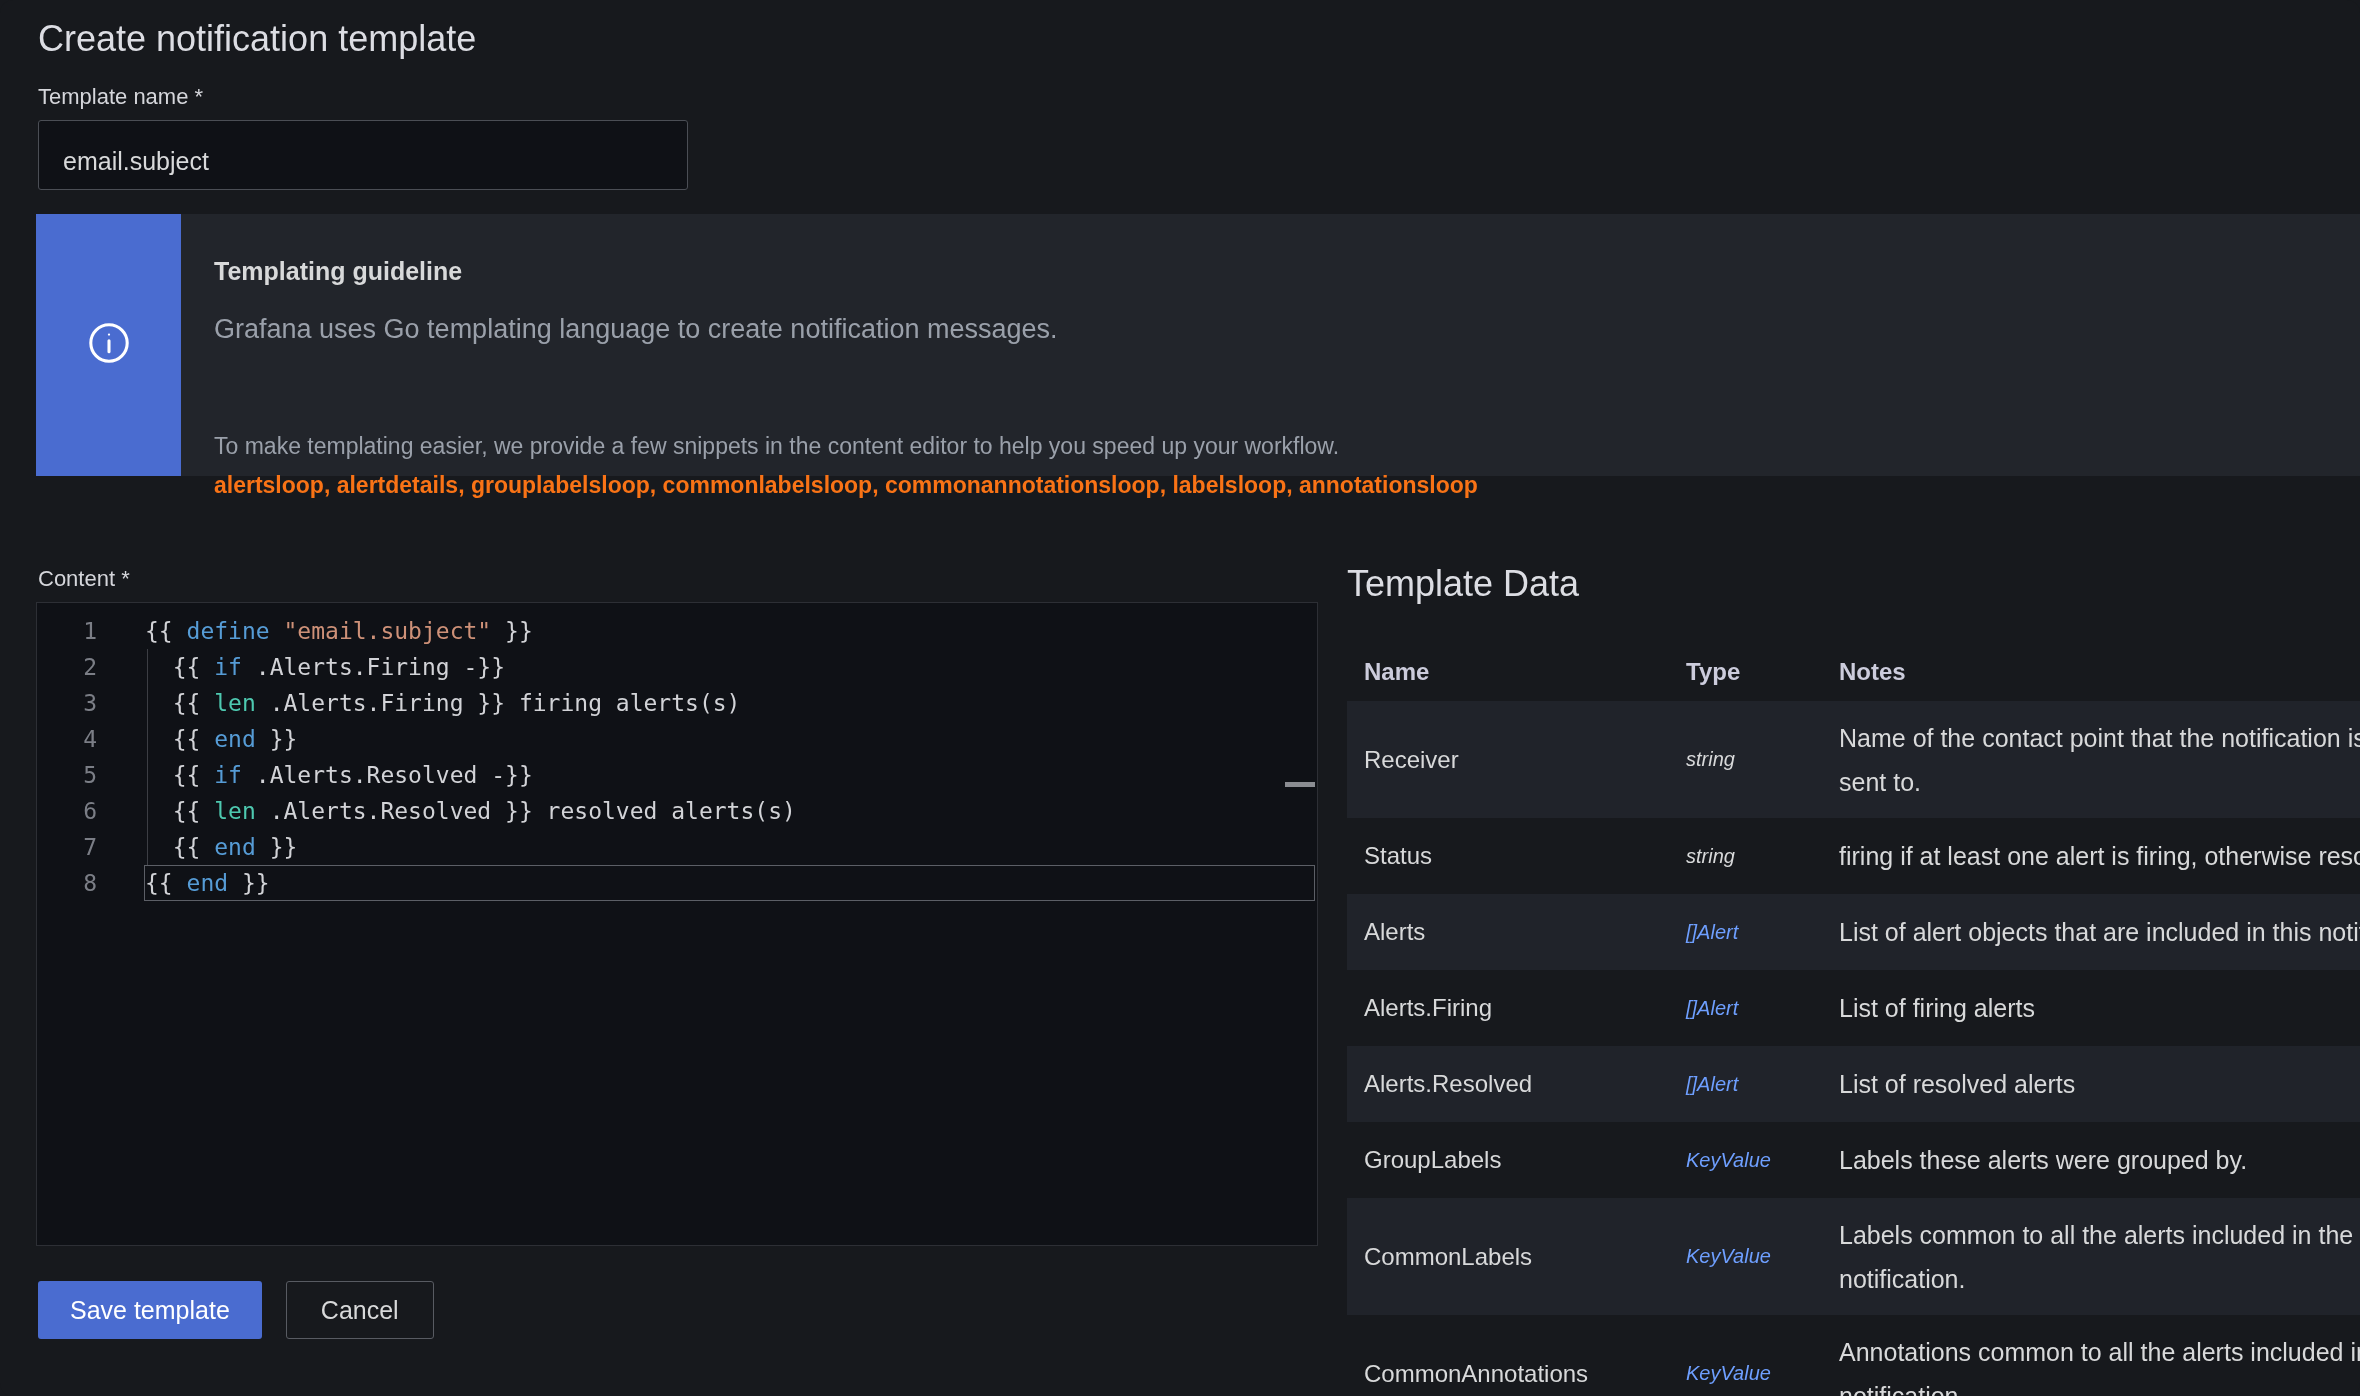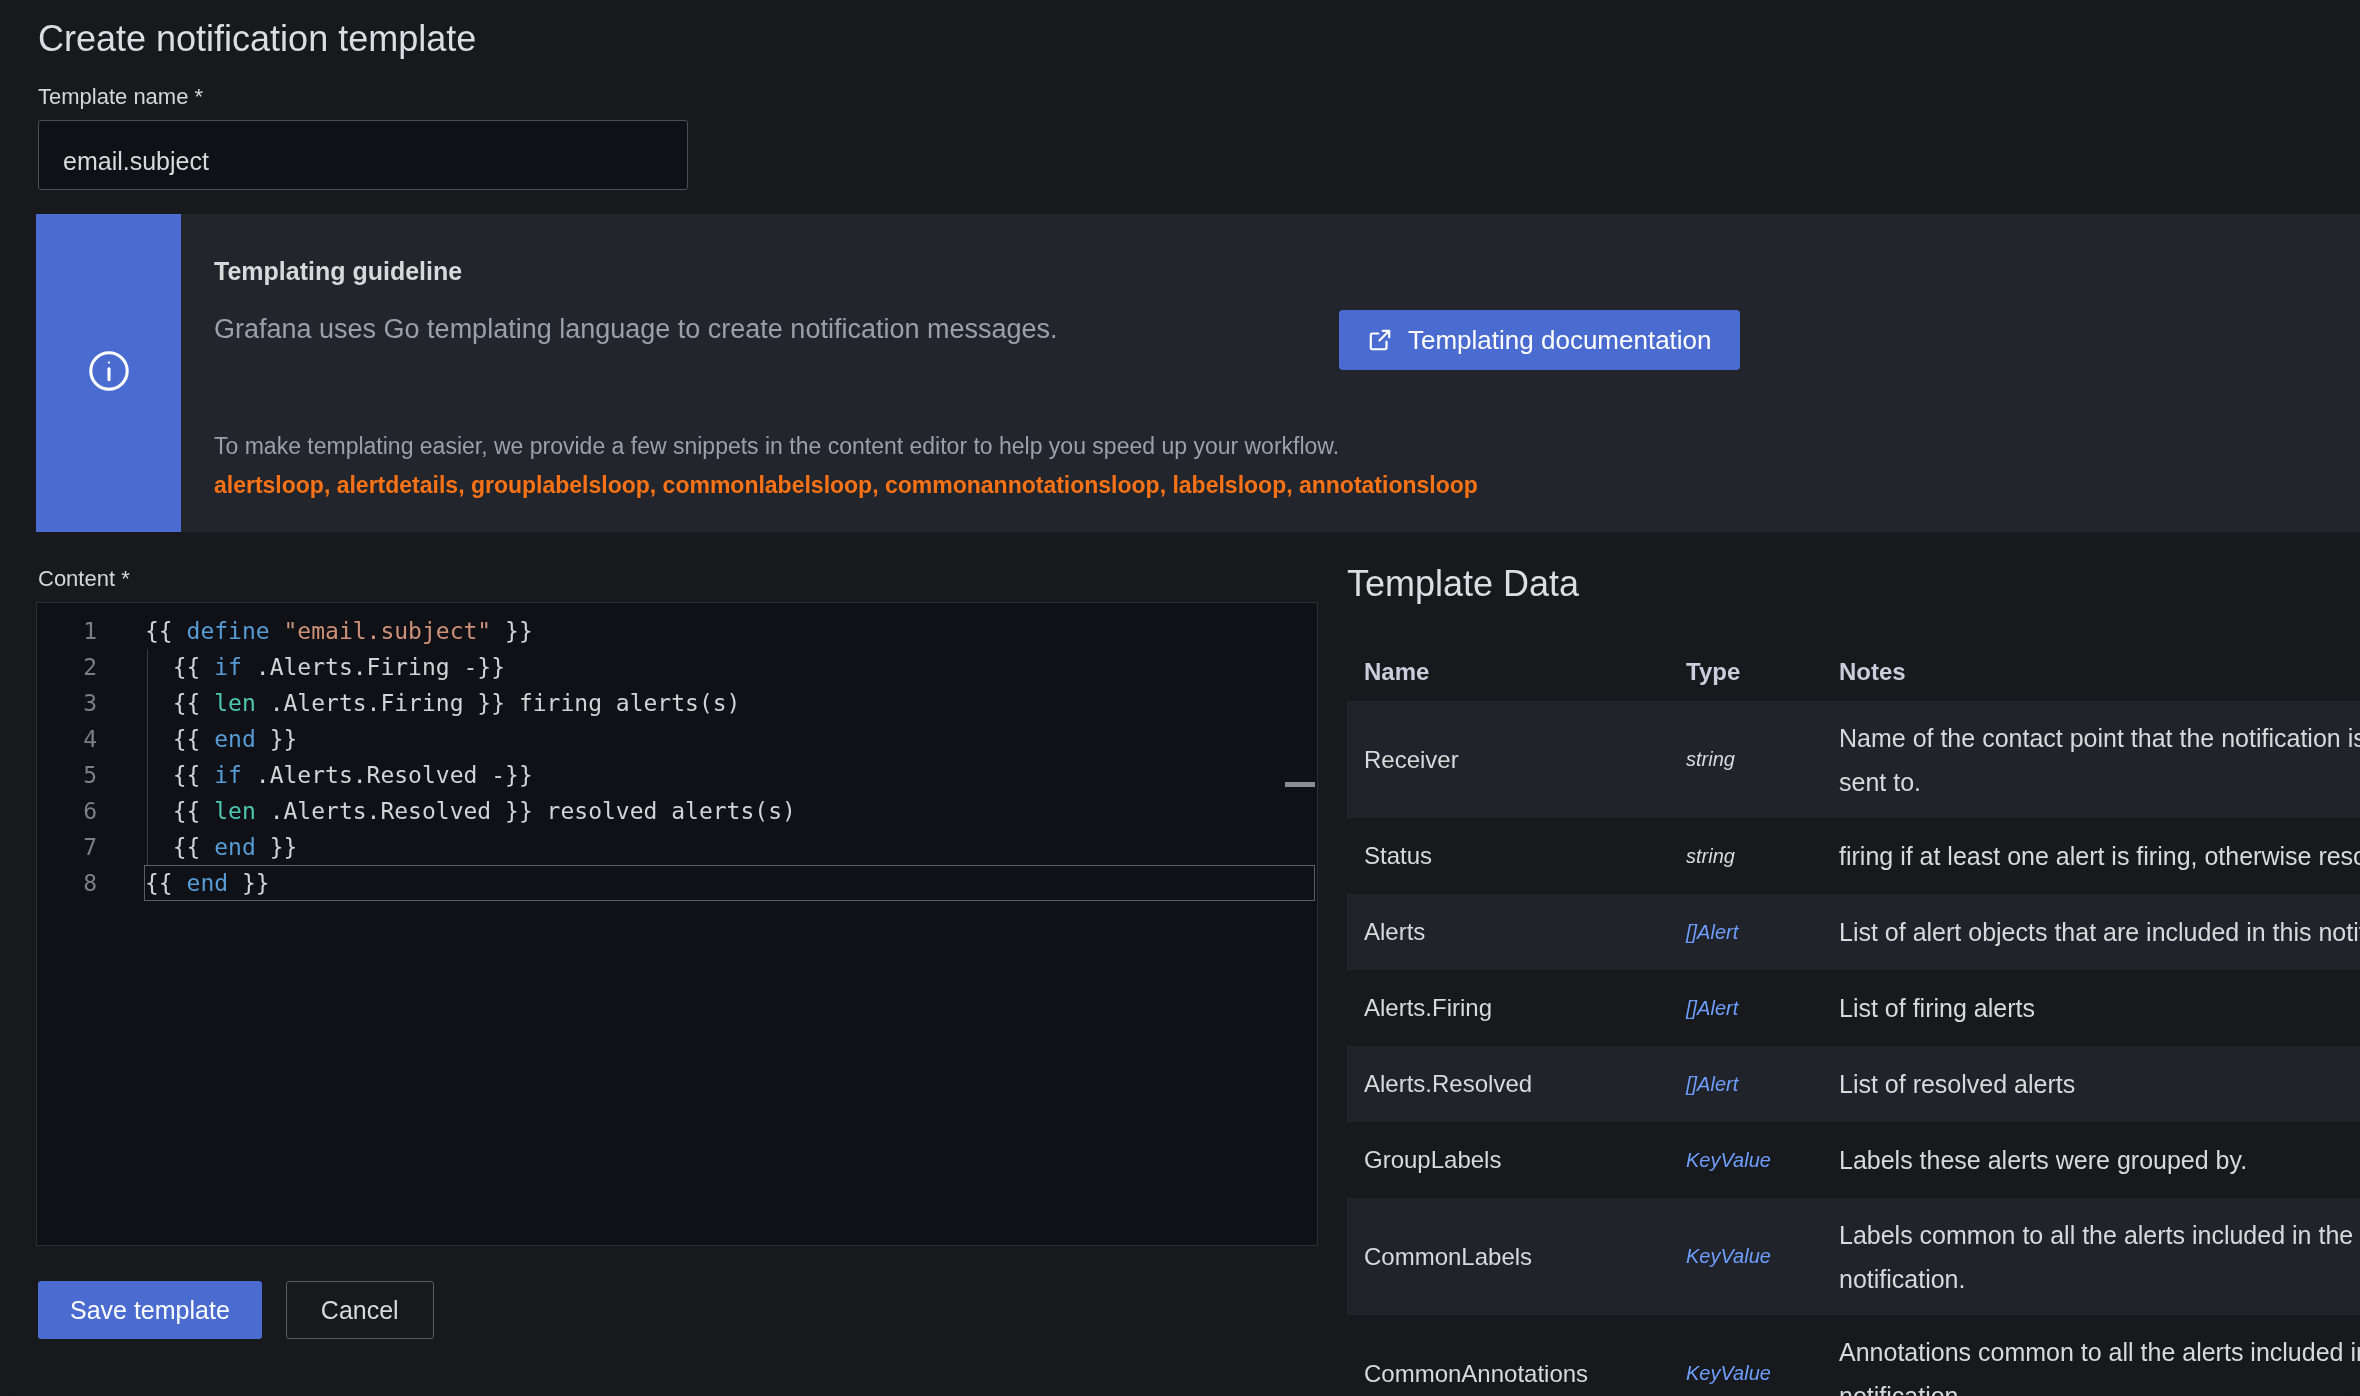--- a/index.html
+++ b/index.html
@@ -9,21 +9,21 @@
   
   .page-title{position:absolute;left:38px;top:18px;font-size:36px;font-weight:500;color:#dcdde3;}
   .field-label{position:absolute;left:38px;font-size:22px;font-weight:500;color:#d5d6db;}
   .lbl-name{top:84px;}
   .lbl-content{top:566px;}
   .name-input{position:absolute;left:38px;top:120px;width:624px;height:56px;background:#0f1116;
     border:1px solid #4b4e55;border-radius:3px;color:#d8d9da;font-size:25px;padding:12px 0 0 24px;
     font-family:"Liberation Sans",sans-serif;outline:none;}
 
   
-  .banner{position:absolute;left:36px;top:214px;width:2324px;height:318px;background:#22252b;display:flex;}
+  .banner{position:absolute;left:36px;top:214px;width:2324px;height:262px;background:#22252b;display:flex;}
   .banner-strip{width:145px;height:100%;background:#4a6cd0;flex:0 0 auto;display:flex;align-items:center;justify-content:center;}
   .banner-body{position:relative;flex:1;padding-left:33px;}
   .banner-title{position:absolute;left:33px;top:43px;font-size:25px;font-weight:600;color:#d8d9da;}
   .banner-line{position:absolute;left:33px;font-size:27px;color:#9aa0aa;}
   .b-l1{top:100px;text-align:right;}
   .b-l2{top:144px;}
   .banner-snip{position:absolute;left:33px;font-size:23px;color:#9aa0aa;}
   .b-s1{top:219px;text-align:right;}
   .b-s2{top:258px;font-weight:700;color:#f97316;}
   .doc-btn{position:absolute;left:1158px;top:96px;height:60px;display:inline-flex;align-items:center;gap:15px;
@@ -87,30 +87,20 @@
           <line x1="12" y1="10.8" x2="12" y2="16.6" stroke-linecap="round"></line>
           <circle cx="12" cy="7.6" r="0.6" fill="#ffffff" stroke="none"></circle>
         </svg>
       </span>
     </div>
     <div class="banner-body">
       <div class="banner-title">Templating guideline</div>
       <div class="banner-line b-l1">Grafana uses Go templating language to create notification messages.</div>
       <div class="banner-snip b-s1">To make templating easier, we provide a few snippets in the content editor to help you speed up your workflow.</div>
       <div class="banner-snip b-s2">alertsloop, alertdetails, grouplabelsloop, commonlabelsloop, commonannotationsloop, labelsloop, annotationsloop</div>
-      <button class="doc-btn">
-        <span class="ext-icon">
-          <svg width="26" height="26" viewBox="0 0 24 24" fill="none" stroke="#ffffff" stroke-width="2" stroke-linecap="round" stroke-linejoin="round">
-            <path d="M18 13.5V19a1.5 1.5 0 0 1-1.5 1.5H5A1.5 1.5 0 0 1 3.5 19V7.5A1.5 1.5 0 0 1 5 6h5.5"></path>
-            <polyline points="14.5,3.5 20.5,3.5 20.5,9.5"></polyline>
-            <line x1="11.5" y1="12.5" x2="20" y2="4"></line>
-          </svg>
-        </span>
-        <span>Templating documentation</span>
-      </button>
     </div>
   </div>
 
   <div class="field-label lbl-content">Content *</div>
 
   <div class="editor">
     <div id="code-lines">
         <div class="cl">
           <span class="ln">1</span>
           <span class="code"><span class="tok-plain">{{ </span><span class="tok-kw">define</span><span class="tok-plain"> </span><span class="tok-str">"email.subject"</span><span class="tok-plain"> }}</span></span>

